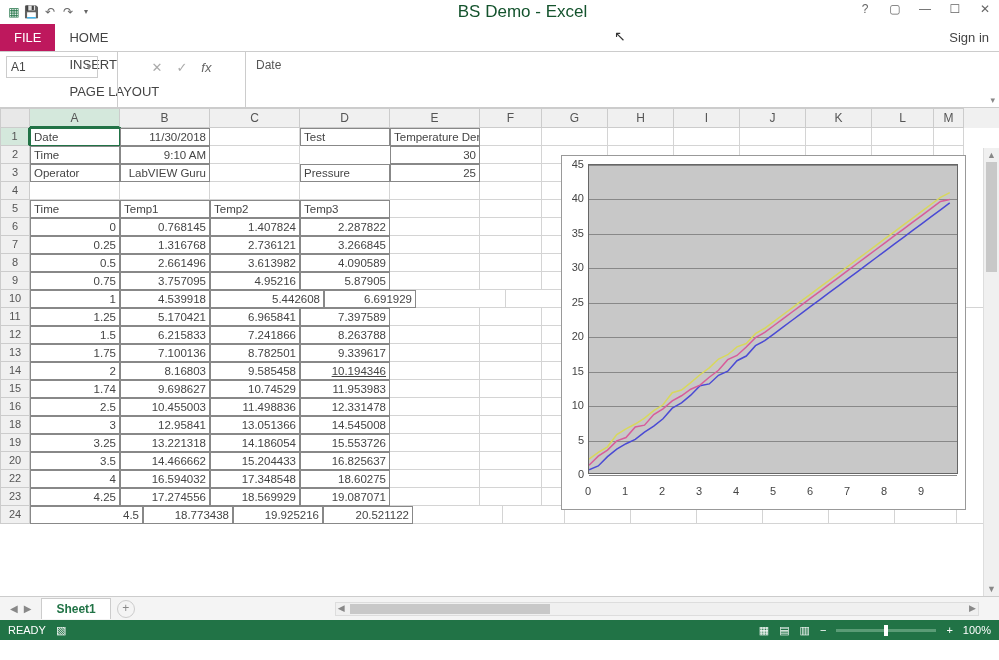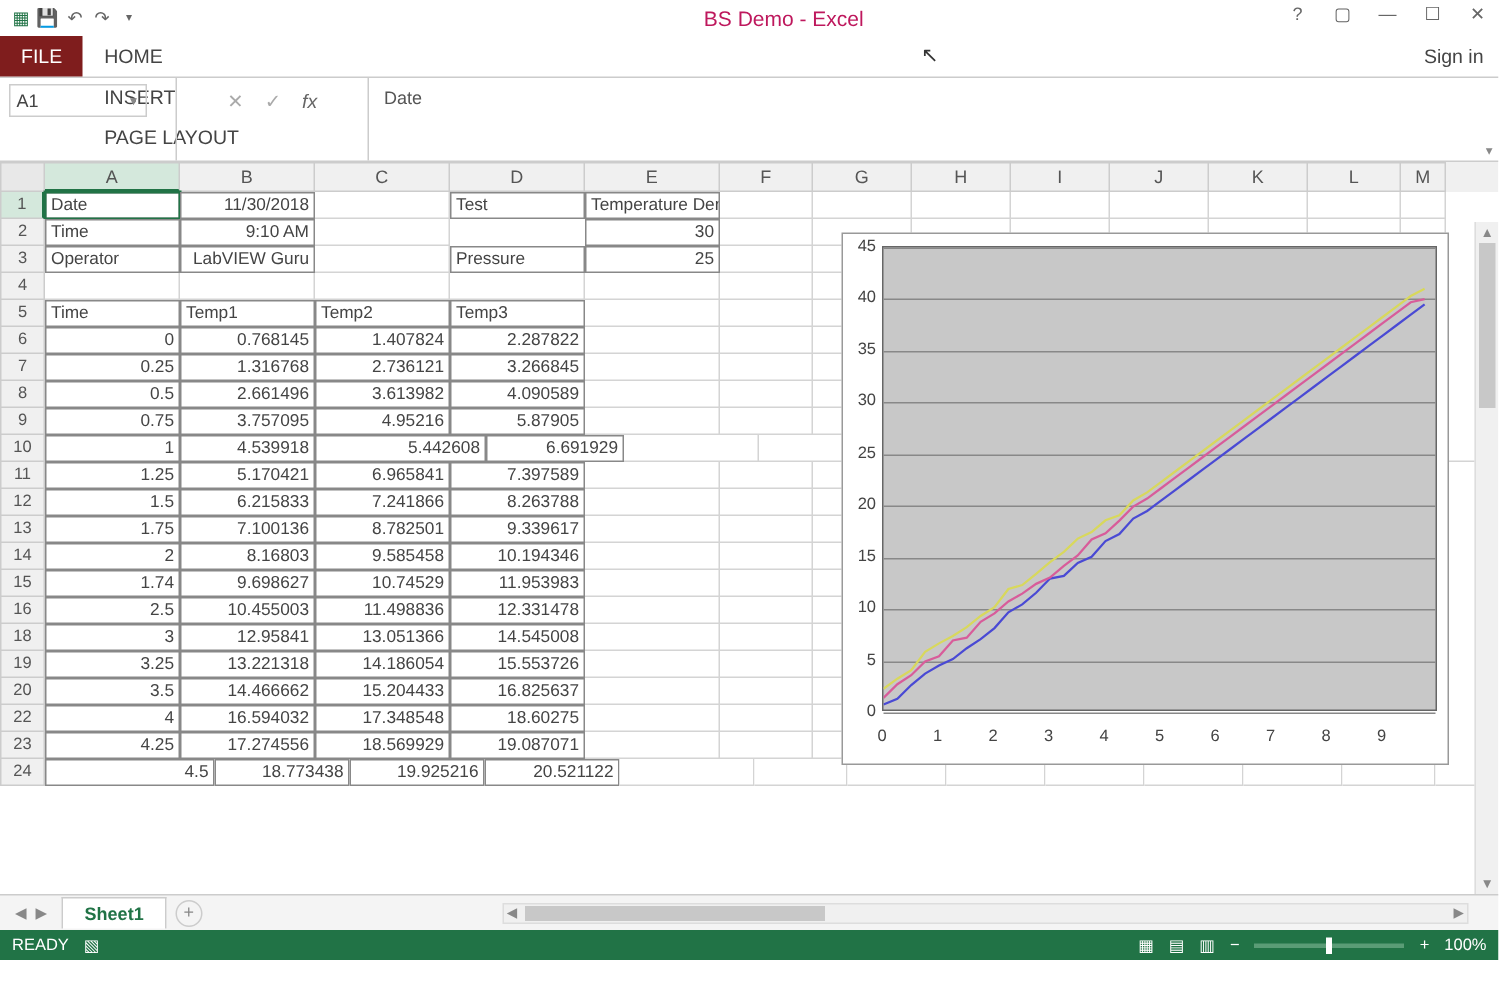--- a/index.html
+++ b/index.html
@@ -1,24 +1,24 @@
 <!DOCTYPE html>
 <html><head>
 <meta charset="utf-8">
 <style>
   * { box-sizing: border-box; margin: 0; padding: 0; font-family: "Segoe UI", Arial, sans-serif; }
   body { width: 999px; height: 660px; background: #fff; font-size: 12px; color: #444; overflow: hidden; position: relative; }
   .title-bar { height: 24px; display: flex; align-items: center; background: #fff; border-bottom: 1px solid #fff; }
   .qat { display: flex; align-items: center; gap: 2px; padding-left: 6px; }
   .qat .ico { width: 16px; height: 16px; display:flex; align-items:center; justify-content:center; font-size:12px; color:#666; }
-  .title-text { position:absolute; left:0; right:0; text-align:center; font-size:14px; color:#be185d; pointer-events:none;padding-left:46px; }
+  .title-text { position:absolute; left:0; right:0; text-align:center; font-size:17px; color:#14532d; pointer-events:none;padding-left:46px; }
   .win-controls { position:absolute; right:4px; top:2px; display:flex; gap:10px; align-items:center; font-size:12px; color:#666; }
   .win-controls span { width:20px; text-align:center; }
   .ribbon-tabs { height: 28px; display: flex; align-items: stretch; border-bottom: 1px solid #ccc; }
-  .file-tab { background: #7f1d1d; color: #fff; padding: 6px 14px; font-size: 13px; }
+  .file-tab { background: #be185d; color: #fff; padding: 6px 14px; font-size: 13px; }
   .ribbon-tab { padding: 6px 14px; font-size: 13px; color: #444; cursor:pointer; }
   .signin { margin-left:auto; padding:6px 10px; font-size:13px; color:#444; }
   .formula-bar { height: 56px; display:flex; border-bottom:1px solid #ccc; position:relative; }
   .name-box { width: 118px; border-right:1px solid #ccc; display:flex; align-items:flex-start; padding:4px 6px; }
   .name-box-inner { border:1px solid #ccc; width:92px; height:22px; display:flex; align-items:center; justify-content:space-between; padding:0 4px; font-size:12px; }
   .fx-ctrl { width: 128px; border-right:1px solid #ccc; display:flex; align-items:flex-start; justify-content:center; gap:14px; padding-top:8px; color:#aaa; font-size:13px; }
   .fx-ctrl .fx { font-style:italic; color:#666; }
   .formula-text { flex:1; padding:6px 10px; font-size:12px; color:#555; }
   .formula-expand { position:absolute; right:4px; bottom:2px; color:#888; font-size:9px; }
   .grid-area { position:relative; height: 488px; overflow:hidden; }
@@ -335,21 +335,21 @@
           <div class="cell" style="width: 66px;"></div>
           <div class="cell" style="width: 66px;"></div>
           <div class="cell" style="width: 62px;"></div>
           <div class="cell" style="width: 30px;"></div>
         </div>
         <div class="row">
           <div class="row-head">14</div>
           <div class="cell r tb" style="width: 90px;">2</div>
           <div class="cell r tb" style="width: 90px;">8.16803</div>
           <div class="cell r tb" style="width: 90px;">9.585458</div>
-          <div class="cell r tb" style="width: 90px;">10.194346</div>
+          <div class="cell r tb" style="width: 90px; text-decoration: underline;">10.194346</div>
           <div class="cell" style="width: 90px;"></div>
           <div class="cell" style="width: 62px;"></div>
           <div class="cell" style="width: 66px;"></div>
           <div class="cell" style="width: 66px;"></div>
           <div class="cell" style="width: 66px;"></div>
           <div class="cell" style="width: 66px;"></div>
           <div class="cell" style="width: 66px;"></div>
           <div class="cell" style="width: 62px;"></div>
           <div class="cell" style="width: 30px;"></div>
         </div>

